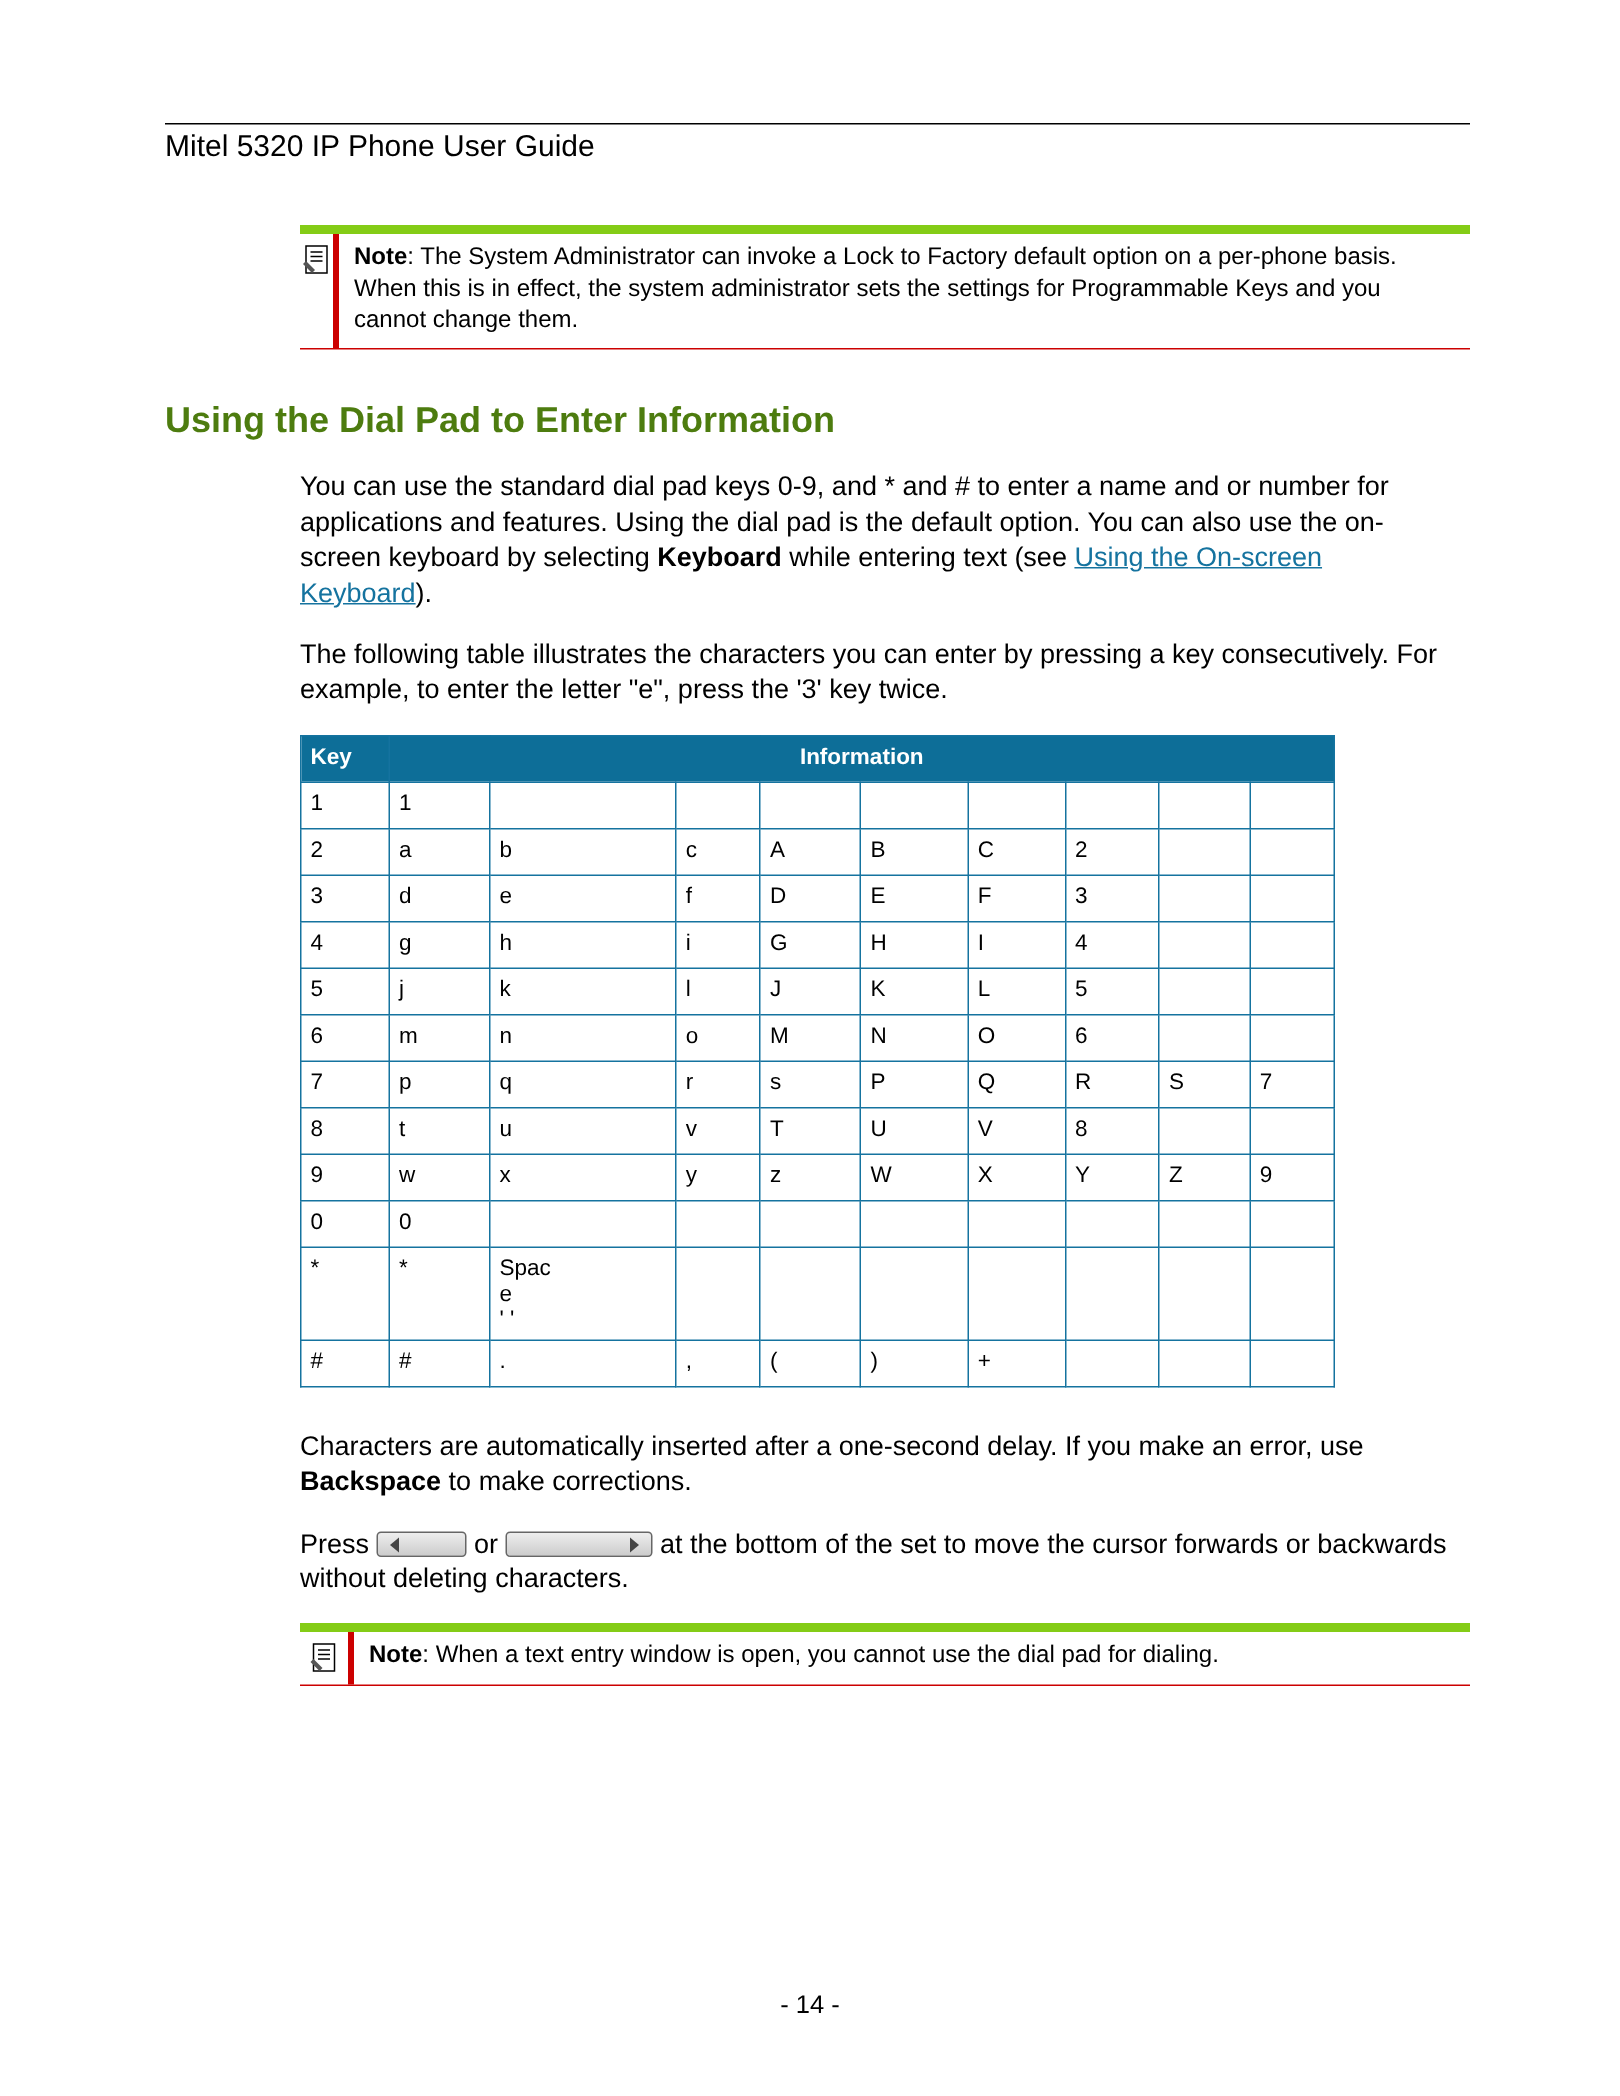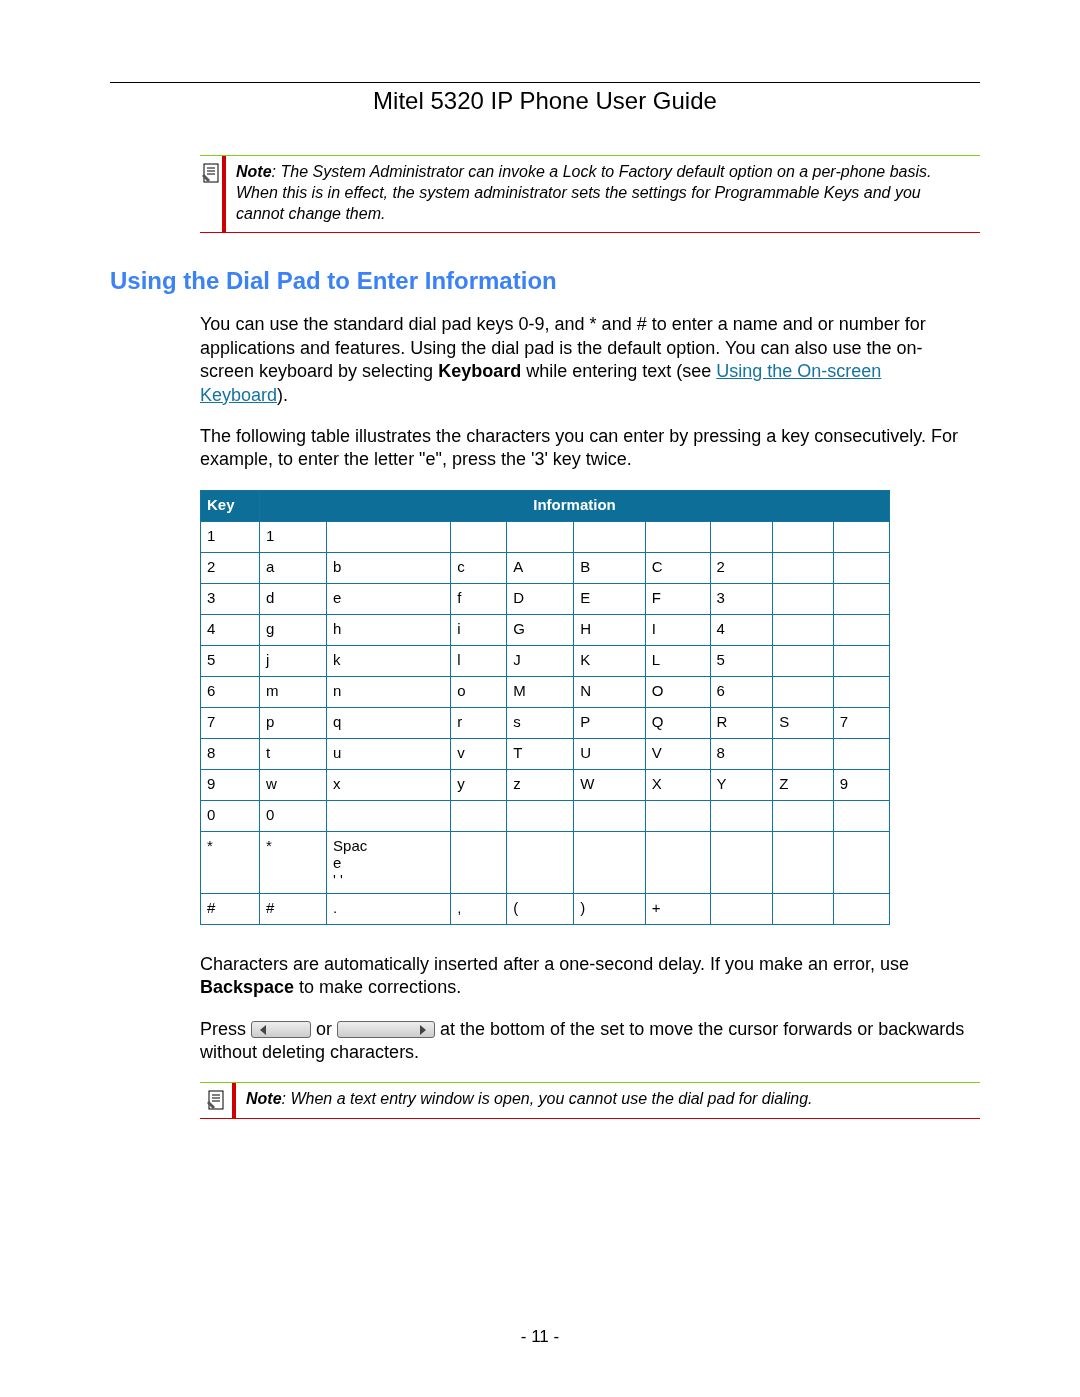--- a/index.html
+++ b/index.html
@@ -14,44 +14,43 @@
     box-sizing:border-box;
   }
   .page{
     padding:60px 100px 0 110px;
   }
   .header-line{
     border-top:1px solid #000;
     margin-top:22px;
   }
   .doc-title{
-    text-align:center;
-    font-size:24px;
+    text-align:left;
+    font-size:20px;
     margin-top:4px;
     margin-bottom:40px;
   }
   h1{
     color:#15739f;
     font-size:30px;
     font-weight:bold;
     letter-spacing:0.5px;
     margin:10px 0 24px 0;
   }
   .intro-p{
     margin:0 0 10px 90px;
     font-size:18px;
   }
   .intro-p .italic{font-style:italic;}
   .note-box{
     margin-left:90px;
-    border-top:1px solid #84cc16;
+    border-top:6px solid #84cc16;
     border-bottom:1px solid #c00;
     padding:0;
     display:flex;
-    font-style:italic;
   }
   .note-icon-cell{
     border-right:4px solid #c00;
     width:32px;
     display:flex;
     align-items:flex-start;
     justify-content:center;
     padding-top:6px;
   }
   .note-icon{
@@ -60,21 +59,21 @@
     line-height:22px;
     text-align:center;
   }
   .note-text{
     padding:6px 8px 8px 10px;
     font-size:16px;
     line-height:1.3;
   }
   .note-text b{font-weight:bold;}
   h2{
-    color:#3b82f6;
+    color:#4d7c0f;
     font-size:24px;
     font-weight:bold;
     margin:34px 0 18px 0;
   }
   .body-p{
     margin:0 10px 18px 90px;
     font-size:18px;
     line-height:1.3;
   }
   .body-p b{font-weight:bold;}
@@ -353,13 +352,13 @@
         </svg>
       </span>
     </div>
     <div class="note-text">
       <b>Note</b><span>: When a text entry window is open, you cannot use the dial pad for dialing.</span>
     </div>
   </div>
 
 </div>
 
-<div class="page-num">- 11 -</div>
+<div class="page-num">- 14 -</div>
 
 </body></html>

